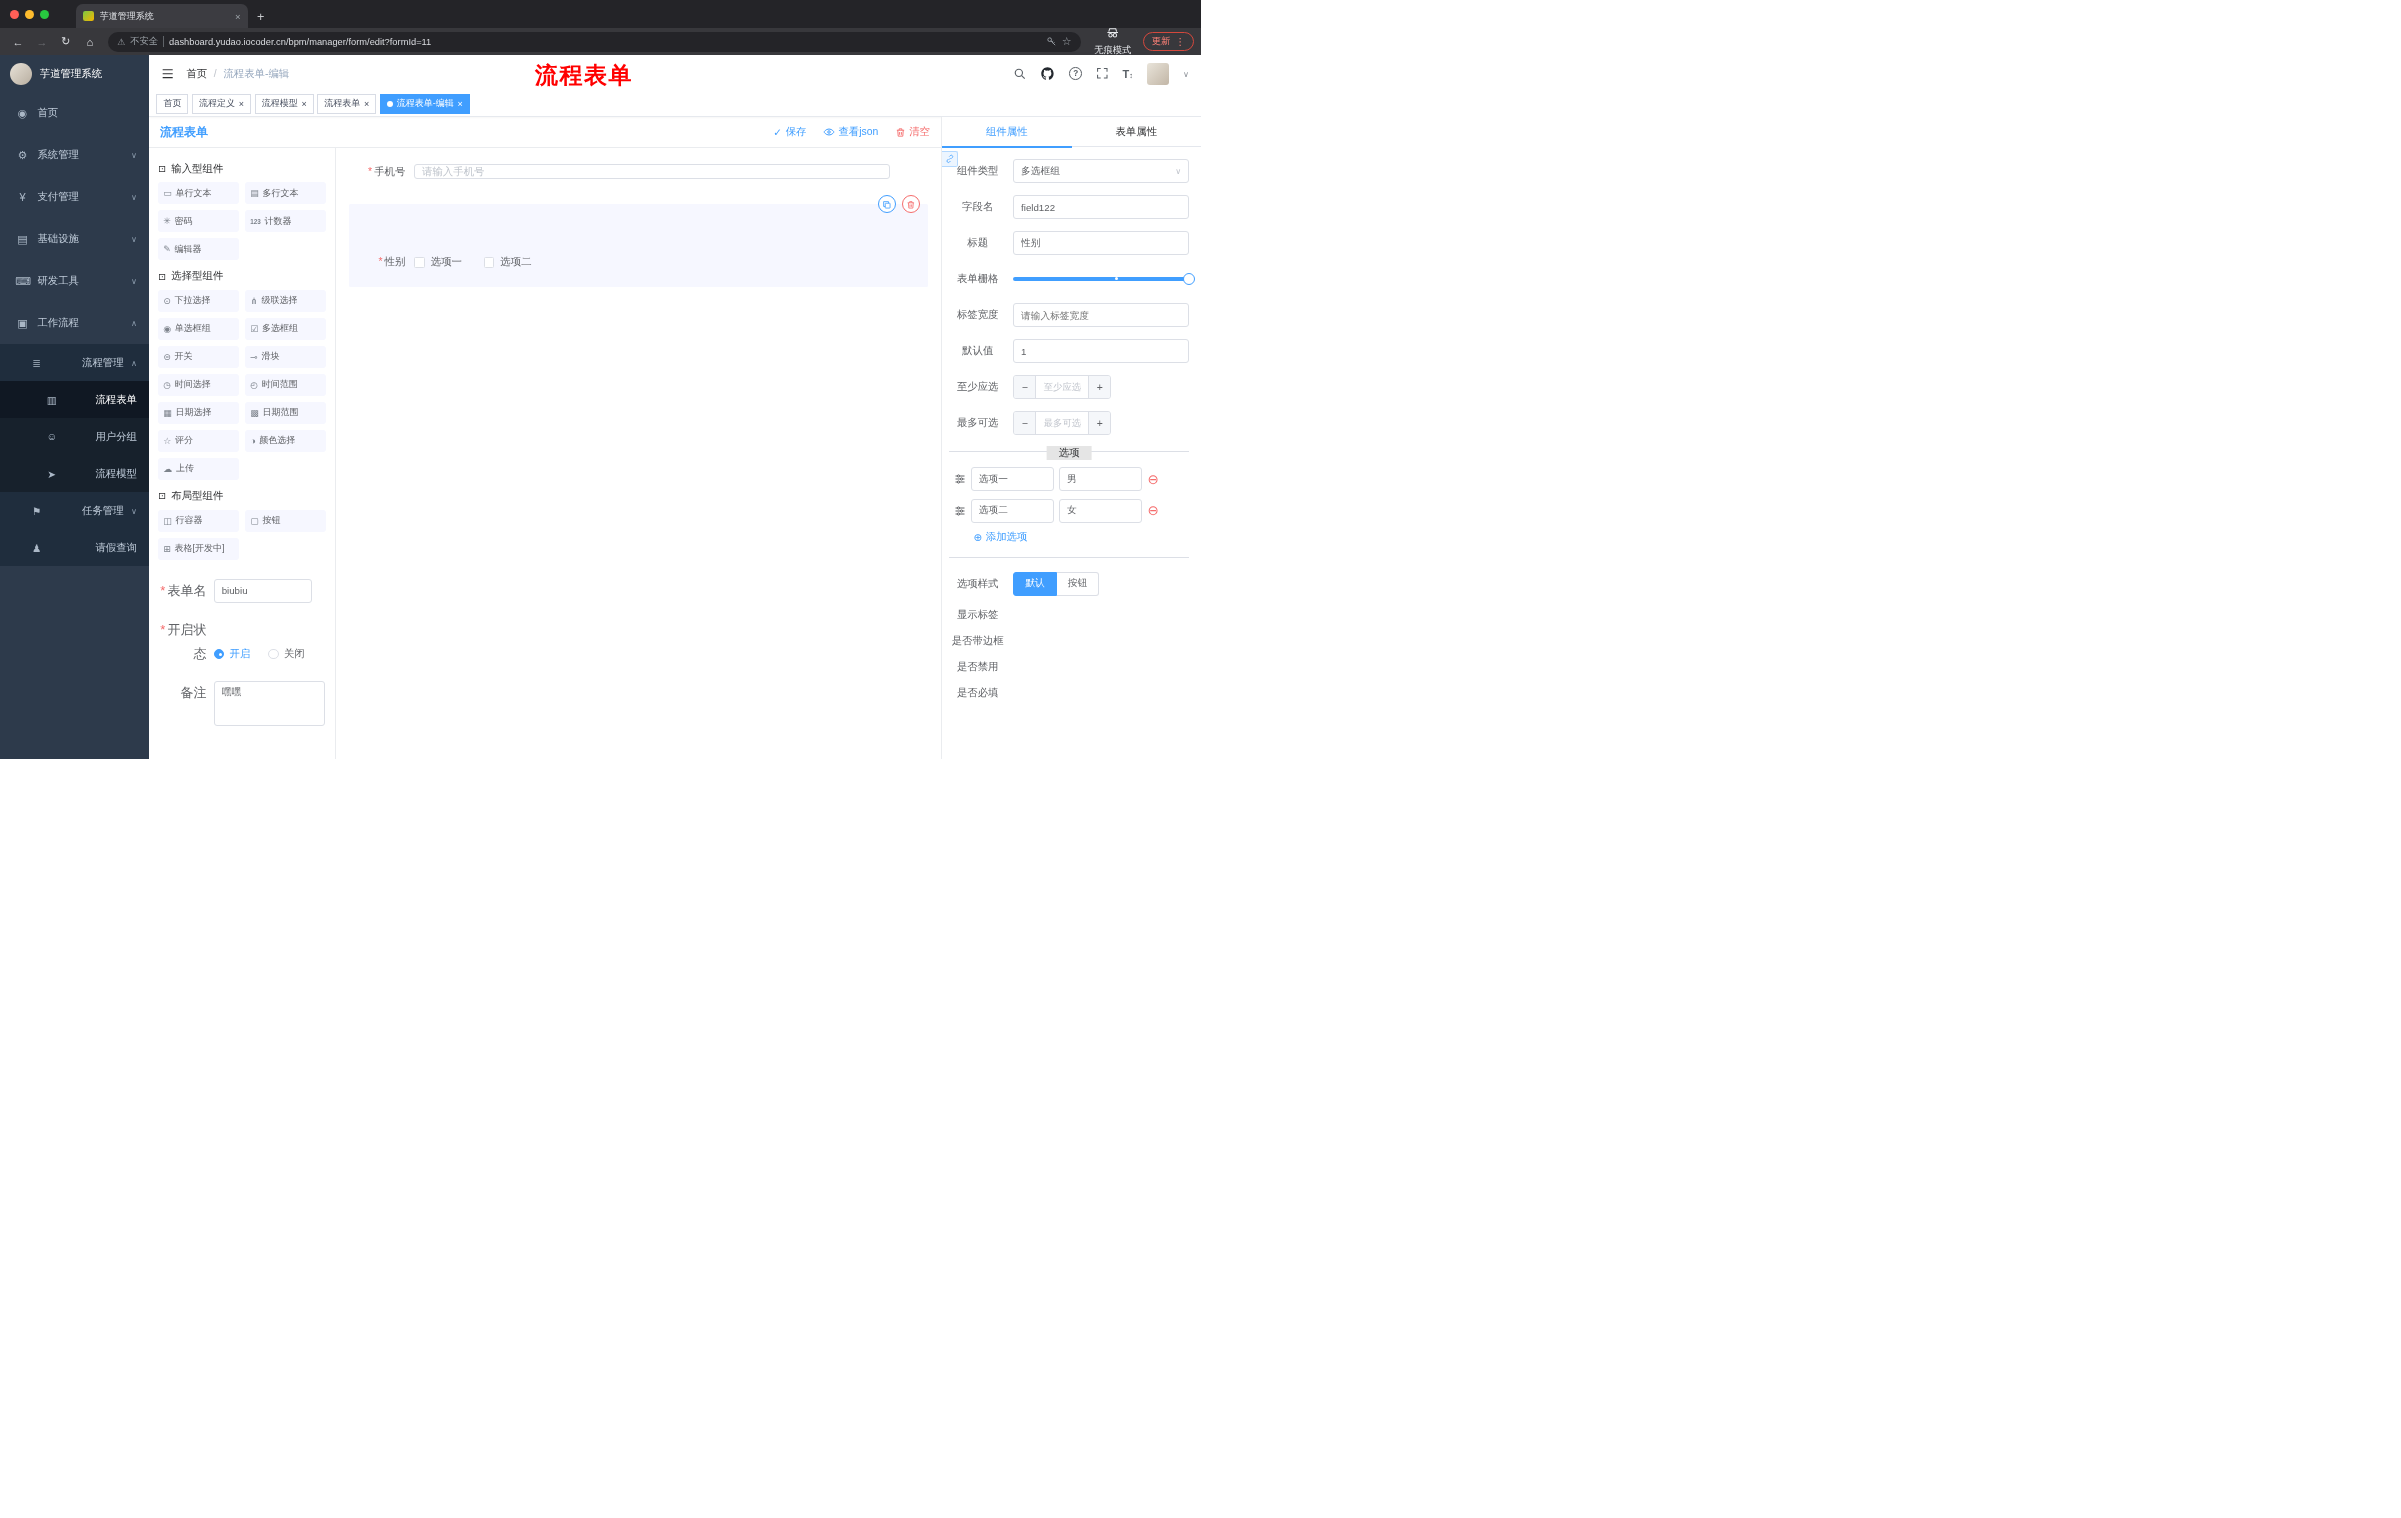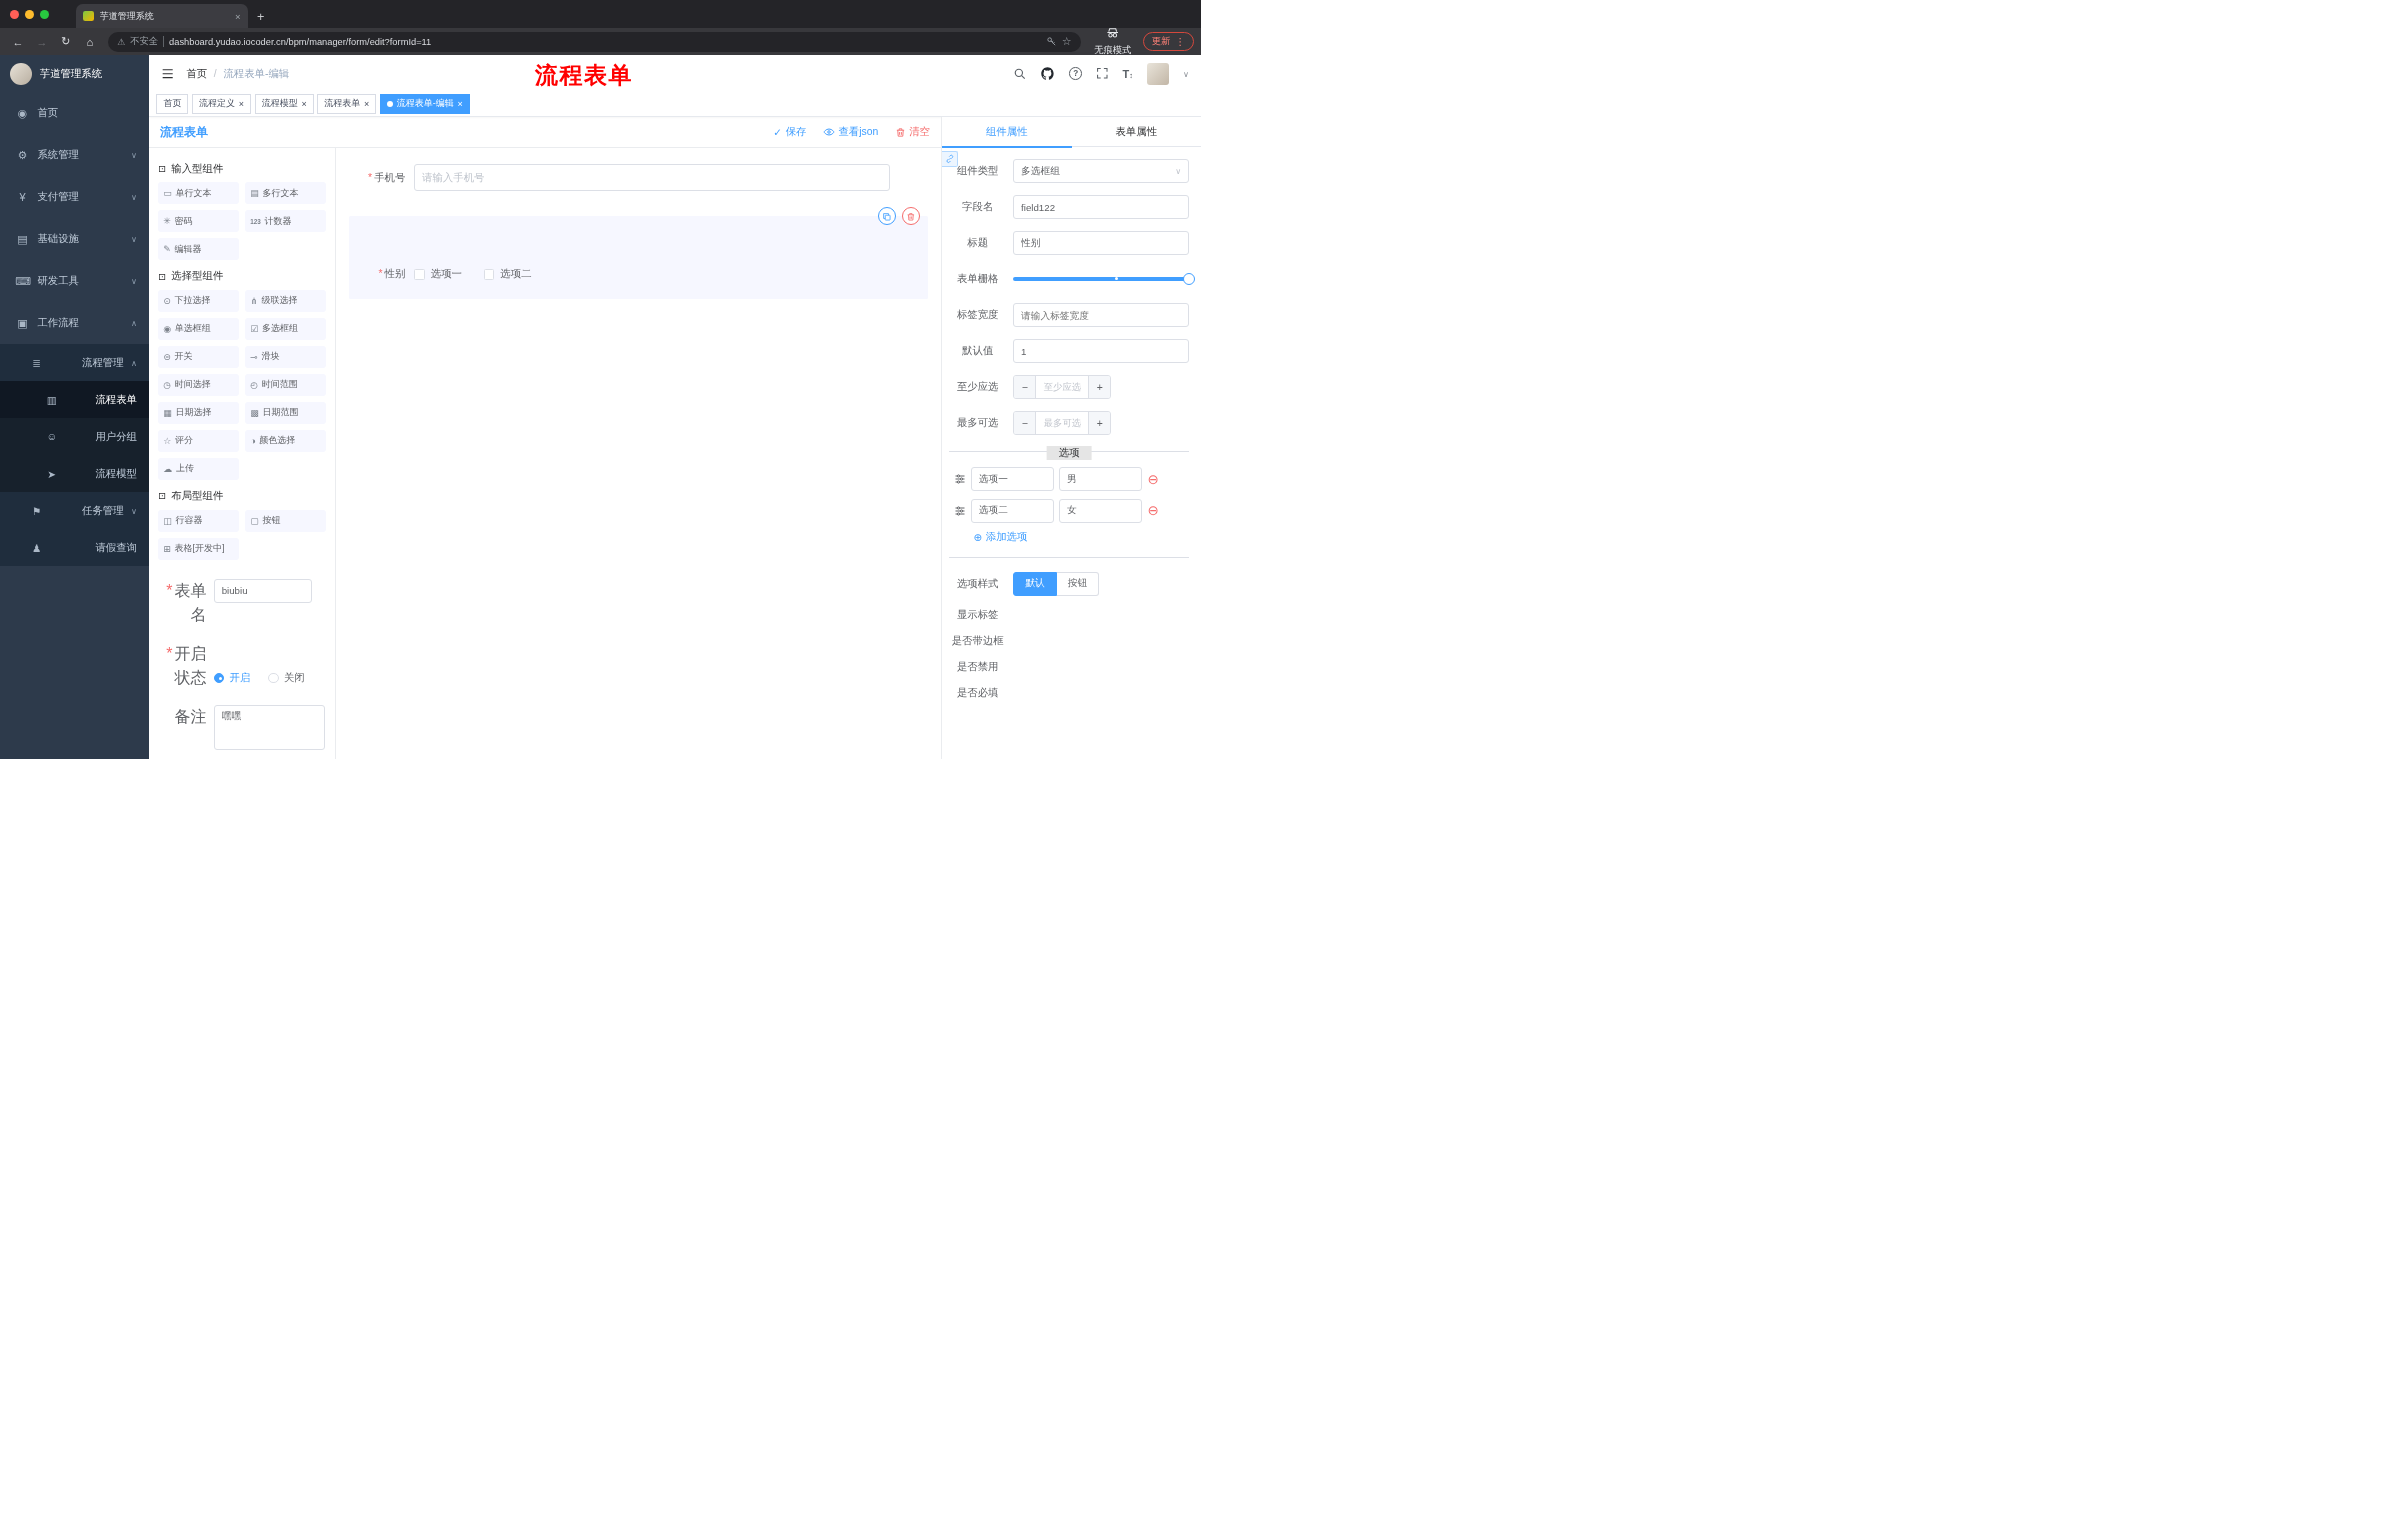--- a/index.html
+++ b/index.html
@@ -83,37 +83,37 @@
   .palette { width:187px; flex:none; border-right:0.7px solid #eaecef; padding:4.5px 9px; overflow:hidden; }
   .grp-hd { display:flex; align-items:center; gap:5.2px; margin:9px 0 6.7px; font-size:10.4px; color:#303133; }
   .grp-hd .gic { color:#303133; font-size:9.7px; }
   .grp-items { display:grid; grid-template-columns:1fr 1fr; gap:6px; }
   .comp { height:22px; background:#f6f7ff; border-radius:3px; display:flex; align-items:center; gap:3.7px; padding:0 5.2px; font-size:9px; color:#606266; cursor:move; white-space:nowrap; overflow:hidden; }
   .comp .cic { color:#7d838c; font-size:9px; flex:none; }
   .comp .cic.num { font-size:6.3px; font-weight:700; letter-spacing:0; }
 
   .meta { margin-top:19.3px; }
   .meta-row { display:flex; margin-bottom:15px; }
-  .meta-row .lab { width:56px; flex:none; text-align:right; padding-right:7.4px; font-size:16px; color:#606266; line-height:24px; }
+  .meta-row .lab { width:56px; flex:none; text-align:right; padding-right:7.4px; font-size:13px; color:#606266; line-height:24px; }
   .req { color:#f56c6c; margin-right:2.2px; }
   .inp { height:24px; border:0.7px solid #dcdfe6; border-radius:3px; padding:0 6.7px; font-size:9.7px; color:#606266; display:flex; align-items:center; background:#fff; }
   .inp.w150 { width:98px; }
   .radio-grp { display:flex; align-items:flex-end; gap:18px; line-height:24px; }
   .radio { display:flex; align-items:center; gap:5.2px; font-size:10.4px; color:#606266; cursor:pointer; }
   .rdot { width:10.4px; height:10.4px; border-radius:50%; border:0.7px solid #dcdfe6; background:#fff; position:relative; flex:none; }
   .radio.sel { color:#409eff; }
   .radio.sel .rdot { background:#409eff; border-color:#409eff; }
   .radio.sel .rdot::after { content:""; position:absolute; left:3.7px; top:3.7px; width:3px; height:3px; border-radius:50%; background:#fff; }
   .txtarea { width:111px; height:45px; border:0.7px solid #dcdfe6; border-radius:3px; padding:4.5px 6.7px; font-size:9.7px; color:#606266; resize:none; font-family:inherit; }
 
   
   .canvas { flex:1; padding:10.4px 13.4px; overflow:hidden; background:#fff; }
   .fld-row { display:flex; align-items:center;margin-top:33px; }
   .fld-row .flab { width:65px; flex:none; text-align:right; padding-right:9px; font-size:10.4px; color:#606266; }
-  .phone-inp { width:476px; height:27px; }
+  .phone-inp { width:476px; height:15px; }
   .phone-inp .ph { color:#bfc4cc; font-size:10.4px; }
   .widget { margin-top:25px; background:#f6f7ff; padding:18px 0 18px 0; position:relative; border-radius:1.5px; }
   .w-btns { position:absolute; top:-9px; right:7.4px; display:flex; gap:6px; }
   .cbtn { width:18px; height:18px; border-radius:50%; background:#fff; display:grid; place-items:center; cursor:pointer; }
   .cbtn.copy { border:0.7px solid #409eff; color:#409eff; }
   .cbtn.del { border:0.7px solid #f56c6c; color:#f56c6c; }
   .chk-grp { display:flex; align-items:center; gap:22px; }
   .chk { display:flex; align-items:center; gap:6px; font-size:10.4px; color:#606266; cursor:pointer; }
   .cbox { width:10.4px; height:10.4px; border:0.7px solid #dcdfe6; border-radius:1.5px; background:#fff; flex:none; }
 

